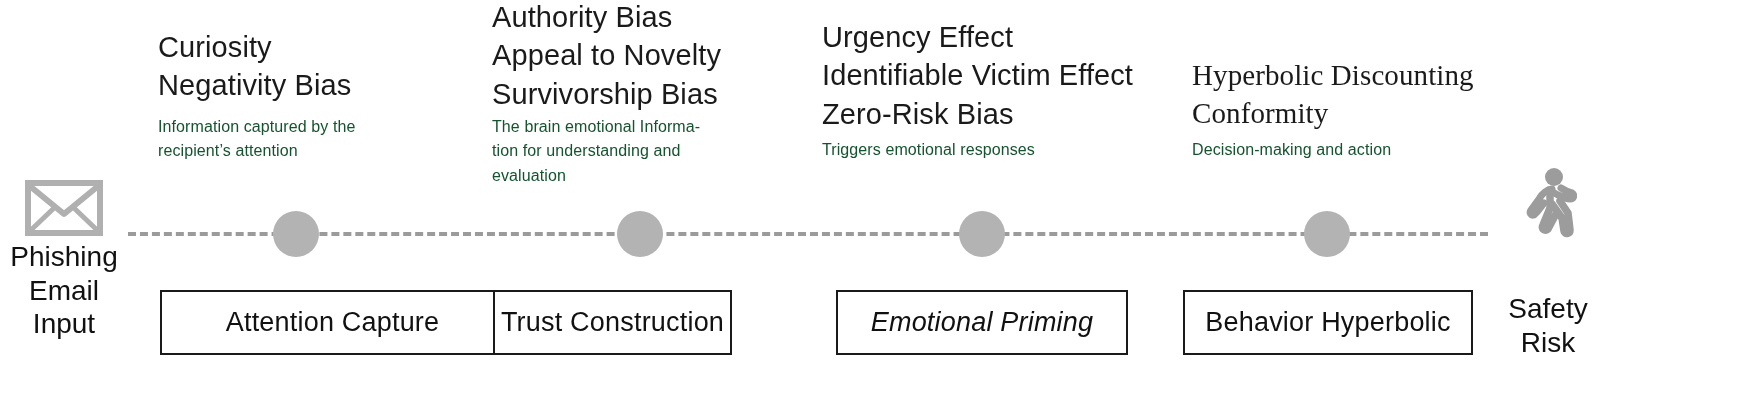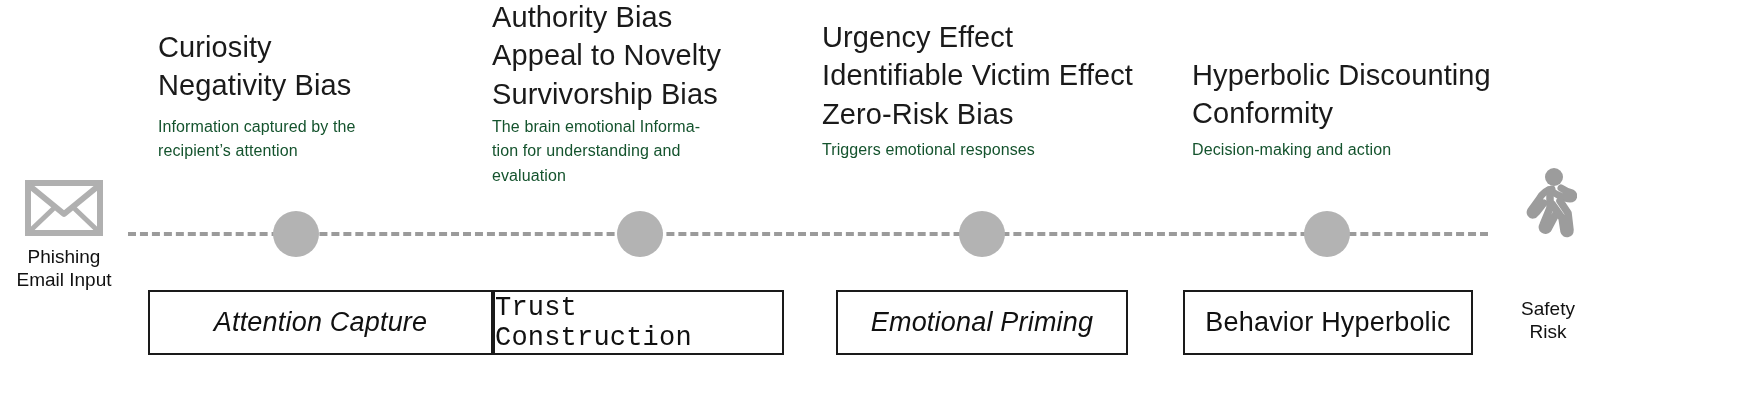--- a/index.html
+++ b/index.html
@@ -77,26 +77,26 @@
   }
 
   
   .endpoint {
     position: absolute;
     display: flex;
     flex-direction: column;
     align-items: center;
   }
   .endpoint-label {
-    font-size: 19px;
+    font-size: 28px;
     color: #111111;
     text-align: center;
     line-height: 1.2;
     white-space: pre-line;
-    margin-top: 10px;
+    margin-top: 4px;
   }
   #endpoint-input { left: 0px; top: 180px; width: 128px; }
   #endpoint-output { left: 1488px; top: 168px; width: 120px; gap: 48px; }
 
   .icon-svg { display: block; }
 </style>
 </head>
 <body>
 
 <div id="canvas">
@@ -133,48 +133,48 @@
     <div class="endpoint-label">Safety
 Risk</div>
   </div>
 
   <div class="stage">
     <div class="stage-biases" style="left:158px; top:28px; width:320px;">Curiosity
 Negativity Bias</div>
     <div class="stage-desc" style="left:158px; top:115px; width:290px;">Information captured by the
 recipient’s attention</div>
   </div>
-  <div class="phase-box" style="left:148px; width:345px;font-style:italic;">
+  <div class="phase-box" style="left:160px; width:345px;">
     <span>Attention Capture</span>
   </div>
 
   <div class="stage">
     <div class="stage-biases" style="left:492px; top:-2px; width:340px;">Authority Bias
 Appeal to Novelty
 Survivorship Bias</div>
     <div class="stage-desc" style="left:492px; top:115px; width:290px;">The brain emotional Informa-
 tion for understanding and
 evaluation</div>
   </div>
-  <div class="phase-box" style="left:493px; width:291px;font-family:Liberation Mono, monospace;">
+  <div class="phase-box" style="left:493px; width:239px;">
     <span>Trust Construction</span>
   </div>
 
   <div class="stage">
     <div class="stage-biases" style="left:822px; top:18px; width:380px;">Urgency Effect
 Identifiable Victim Effect
 Zero-Risk Bias</div>
     <div class="stage-desc" style="left:822px; top:138px; width:330px;">Triggers emotional responses</div>
   </div>
   <div class="phase-box" style="left:836px; width:292px;font-style:italic;">
     <span>Emotional Priming</span>
   </div>
 
   <div class="stage">
-    <div class="stage-biases" style="left:1192px; top:56px; width:400px;">Hyperbolic Discounting
+    <div class="stage-biases" style="left:1192px; top:56px; width:400px;font-family:Liberation Serif, serif;">Hyperbolic Discounting
 Conformity</div>
     <div class="stage-desc" style="left:1192px; top:138px; width:330px;">Decision-making and action</div>
   </div>
   <div class="phase-box" style="left:1183px; width:290px;">
     <span>Behavior Hyperbolic</span>
   </div>
 
 </div>
 
 </body></html>

